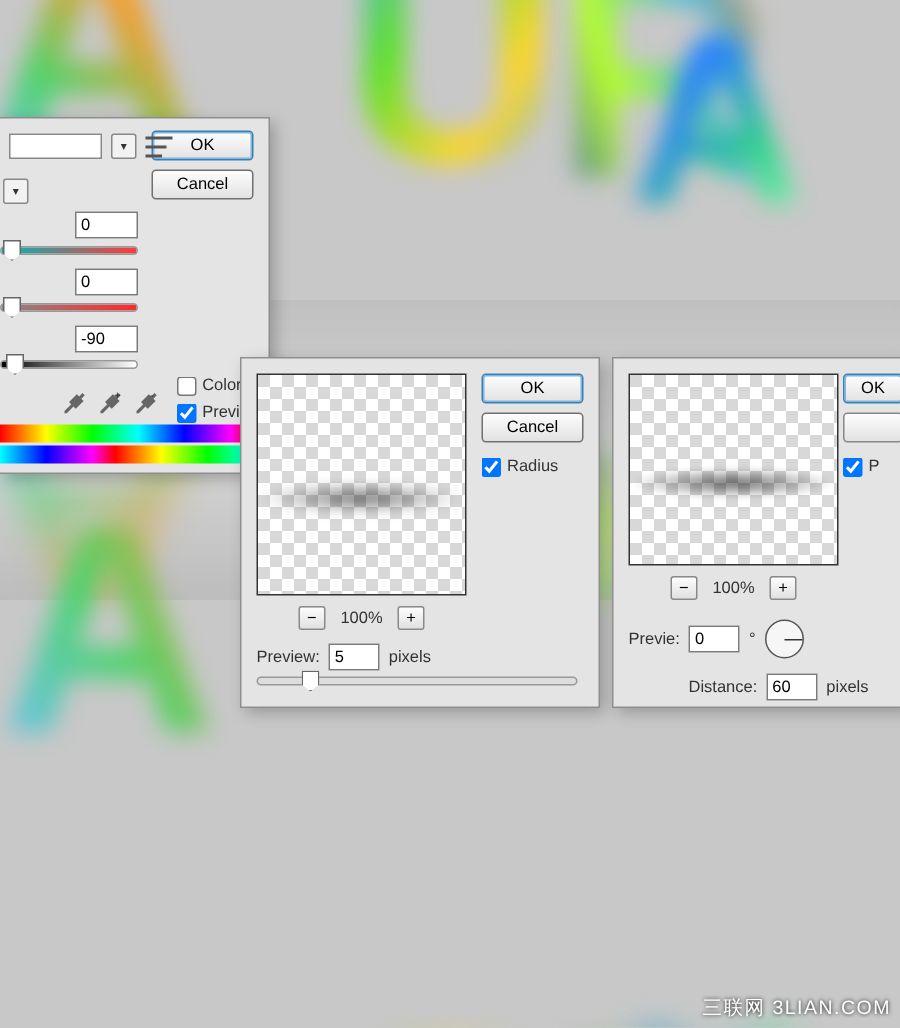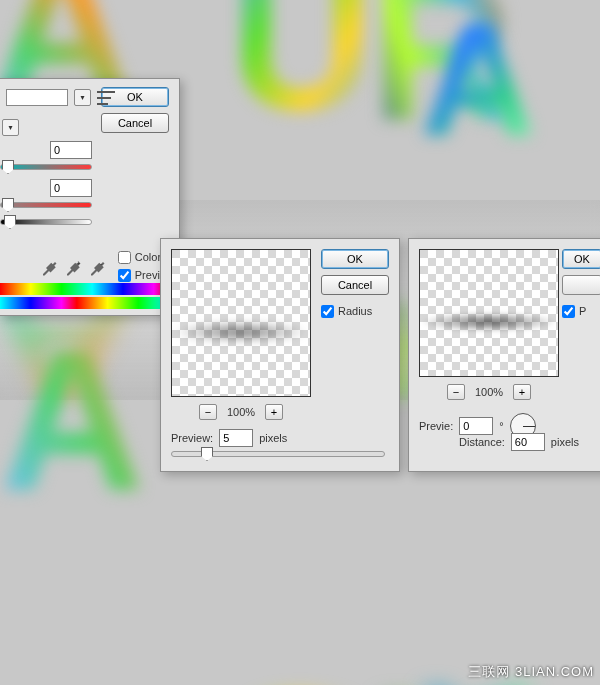--- a/index.html
+++ b/index.html
@@ -231,20 +231,23 @@
     <div style="display:flex; justify-content:flex-end; margin-bottom:3px;">
       <input class="num-input" value="0" style="">
     </div>
     <div class="slider-track">
       <div class="rail grad-sat"></div>
       <div class="slider-thumb" style="left:2px"></div>
     </div>
   </div>
 
   <div style="position:absolute; left:0px; top:138px; width:92px;">
+    <div style="display:flex; justify-content:flex-end; margin-bottom:3px;">
+      <input class="num-input" value="-90" style="">
+    </div>
     <div class="slider-track">
       <div class="rail grad-light"></div>
       <div class="slider-thumb" style="left:4px"></div>
     </div>
   </div>
 
   <div style="position:absolute; right:10px; top:170px;">
     <label class="checkbox">
         <input type="checkbox" style="">
         <span>Coloriz</span>
@@ -326,20 +329,20 @@
     <button class="sq-btn">+</button>
   </div>
 
   <div style="position:absolute; left:10px; top:174px; display:flex; align-items:center; gap:6px;">
     <span>Previe:</span>
     <input class="num-input" style="width: 34px;" value="0">
     <span>°</span>
     <span class="angle-dial"></span>
   </div>
 
-  <div style="position:absolute; left:50px; top:194px; display:flex; align-items:center; gap:6px;justify-content:center;">
+  <div style="position:absolute; left:50px; top:210px; display:flex; align-items:center; gap:6px;justify-content:center;">
     <span>Distance:</span>
     <input class="num-input" style="width: 34px;" value="60">
     <span>pixels</span>
   </div>
 </div>
 
 <div class="watermark">三联网 3LIAN.COM</div>
 
 </body></html>

